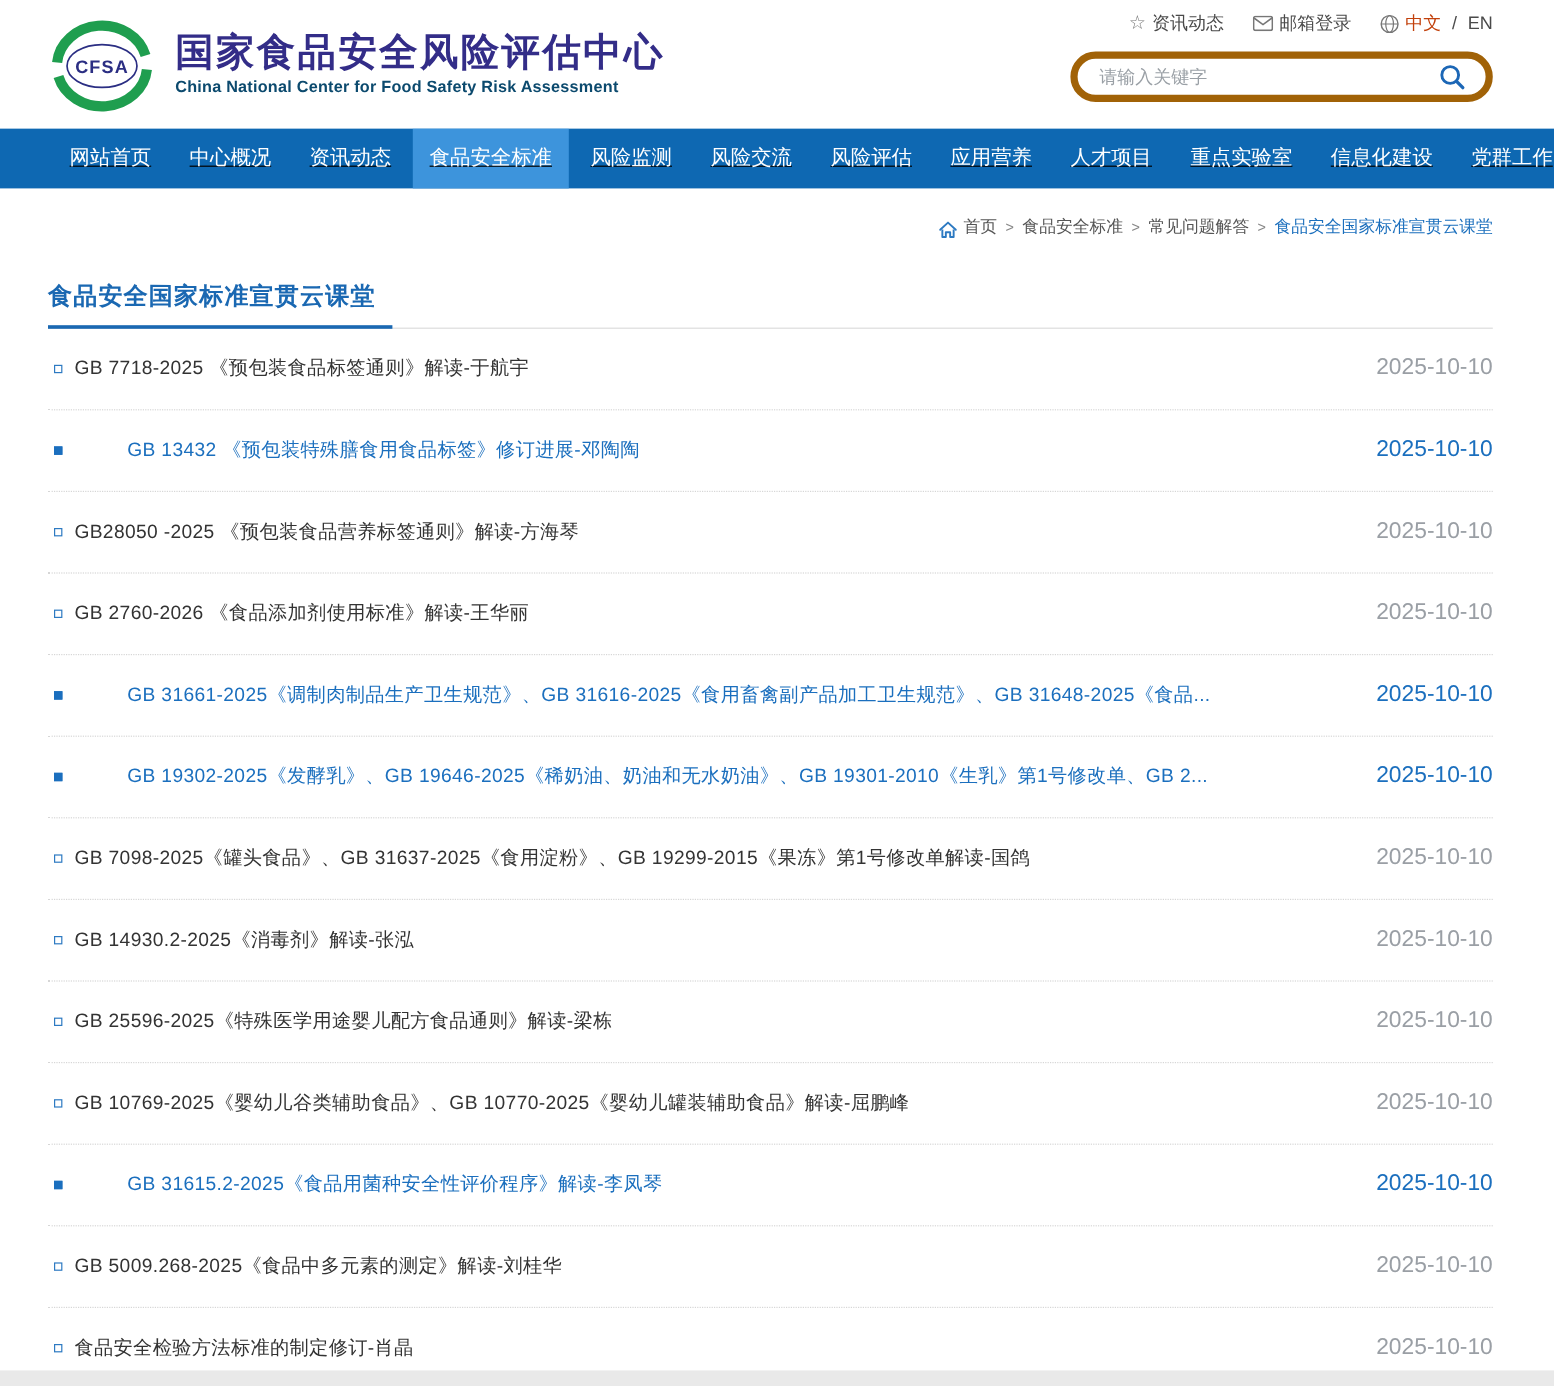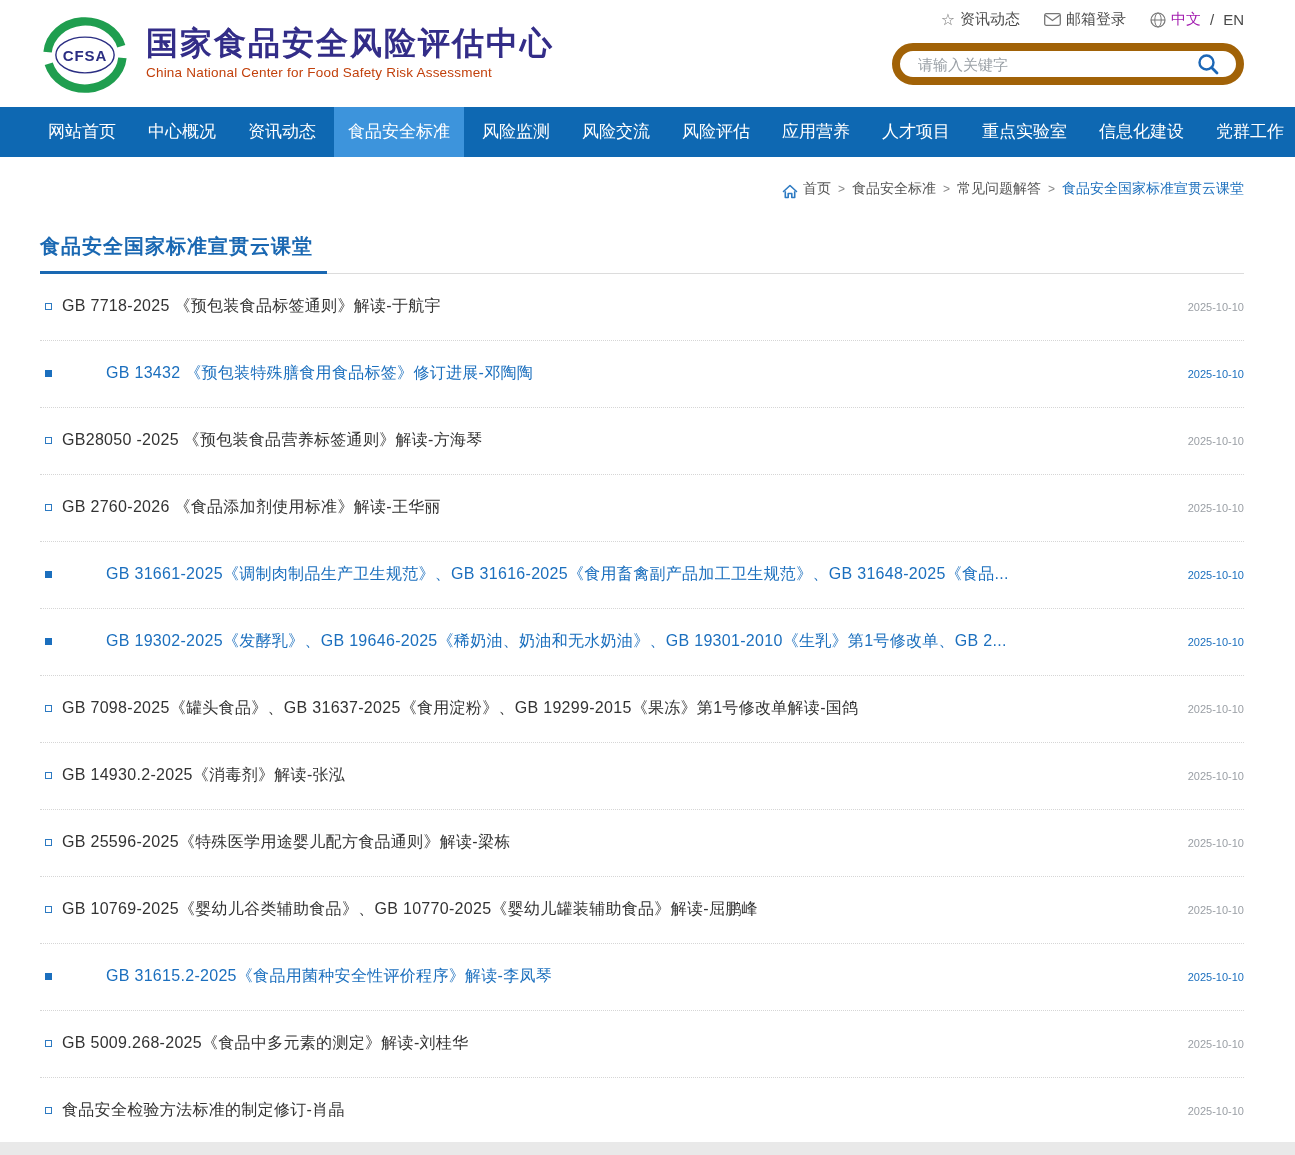--- a/index.html
+++ b/index.html
@@ -5,39 +5,39 @@
   * { margin:0; padding:0; box-sizing:border-box; }
   html,body { width:1295px; background:#fff; font-family:"Liberation Sans","DejaVu Sans",sans-serif; }
   body { height:1155px; overflow:hidden; position:relative; }
 
   
   .header { height:107px; position:relative; background:#fff; }
   .logo-wrap { position:absolute; left:38px; top:10px; display:flex; align-items:flex-start; }
   .logo-svg { width:94px; height:90px; display:block; }
   .title-block { margin-left:14px; padding-top:16px; }
   .title-cn { font-size:32px; font-weight:bold; color:#332d88; letter-spacing:2px; line-height:1.1; }
-  .title-en { font-size:13.5px; font-weight:normal; color:#c2410c; margin-top:4px; letter-spacing:0.2px; }
+  .title-en { font-size:13.5px; font-weight:bold; color:#0c4a6e; margin-top:4px; letter-spacing:0.2px; }
 
   .header-right { position:absolute; right:51px; top:10px; }
   .top-links { display:flex; justify-content:flex-end; align-items:center; gap:24px; font-size:15px; color:#4a4a4a; }
   .top-link { display:flex; align-items:center; gap:5px; cursor:pointer; color:#4a4a4a; text-decoration:none; }
   .top-icon { color:#777; font-size:16px; line-height:1; display:inline-flex; }
-  .lang-cn { color:#a21caf; cursor:pointer; }
+  .lang-cn { color:#c2410c; cursor:pointer; }
   .lang-en { color:#4a4a4a; cursor:pointer; }
   .lang-sep { color:#4a4a4a; margin:0 4px; }
 
-  .search-box { margin-top:14px; width:352px; height:42px; border:8px solid #a16207; border-radius:22px;
+  .search-box { margin-top:14px; width:352px; height:42px; border:6px solid #a16207; border-radius:22px;
     display:flex; align-items:center; padding:0 14px 0 18px; background:#fff; }
   .search-input { border:none; outline:none; flex:1; font-size:15px; color:#333; background:transparent;
     font-family:"Liberation Sans","DejaVu Sans",sans-serif; }
   .search-input::placeholder { color:#9aa0a6; }
   .search-btn { background:none; border:none; cursor:pointer; display:flex; align-items:center; padding:2px; }
 
   
-  .nav { height:50px; background:#0e68b2; display:flex; padding-left:32px; }
+  .nav { height:50px; background:#0e68b2; display:flex; padding-left:42px;text-decoration:underline; }
   .nav-item { line-height:50px; padding:0 14px; margin:0 2px; color:#fff; font-size:17px; text-decoration:none;
     cursor:pointer; white-space:nowrap; }
   .nav-item.active { background:#3d94dc; }
 
   
   .breadcrumb-row { height:56px; display:flex; justify-content:flex-end; align-items:center; padding:8px 51px 0 0;
     font-size:14px; color:#555; }
   .breadcrumb-row .crumb { color:#555; text-decoration:none; cursor:pointer; }
   .breadcrumb-row .crumb.current { color:#1b6fbd; }
   .breadcrumb-row .crumb-sep { color:#888; margin:0 7px; font-size:12px; }
@@ -48,21 +48,21 @@
   .title-rule { border-bottom:1px solid #dcdcdc; margin-top:20px; }
   .page-title { display:inline-block; font-size:20px; font-weight:bold; color:#1a68b2; letter-spacing:1px;
     padding:0 14px 11px 0; border-bottom:3px solid #1a68b2; margin-bottom:-1px; }
 
   .list-item { display:flex; align-items:center; padding:22px 0 23px 0; border-bottom:1px dotted #d6d6d6; }
   .bullet { width:7px; height:7px; flex:none; margin:0 10px 0 5px; border:1px solid #2d7ac2; background:#fff; }
   .list-item.highlighted .bullet { background:#1b6fbe; border-color:#1b6fbe; }
   .item-title { flex:1; font-size:16px; color:#333; text-decoration:none; cursor:pointer;
     white-space:nowrap; overflow:hidden; letter-spacing:0.3px; }
   .list-item.highlighted .item-title { color:#1b6fbe;margin-left:44px; }
-  .item-date { font-size:11px; color:#9a9fa5; margin-left:24px; flex:none; }
+  .item-date { font-size:19px; color:#9a9fa5; margin-left:24px; flex:none; }
   .list-item.highlighted .item-date { color:#1b6fbe; }
 
   .footer-band { position:absolute; bottom:0; left:0; width:100%; height:13px; background:#e9e9e9; }
 </style>
 </head>
 <body>
 
 <div class="header">
   <div class="logo-wrap">
     <svg class="logo-svg" viewBox="0 0 100 90">

